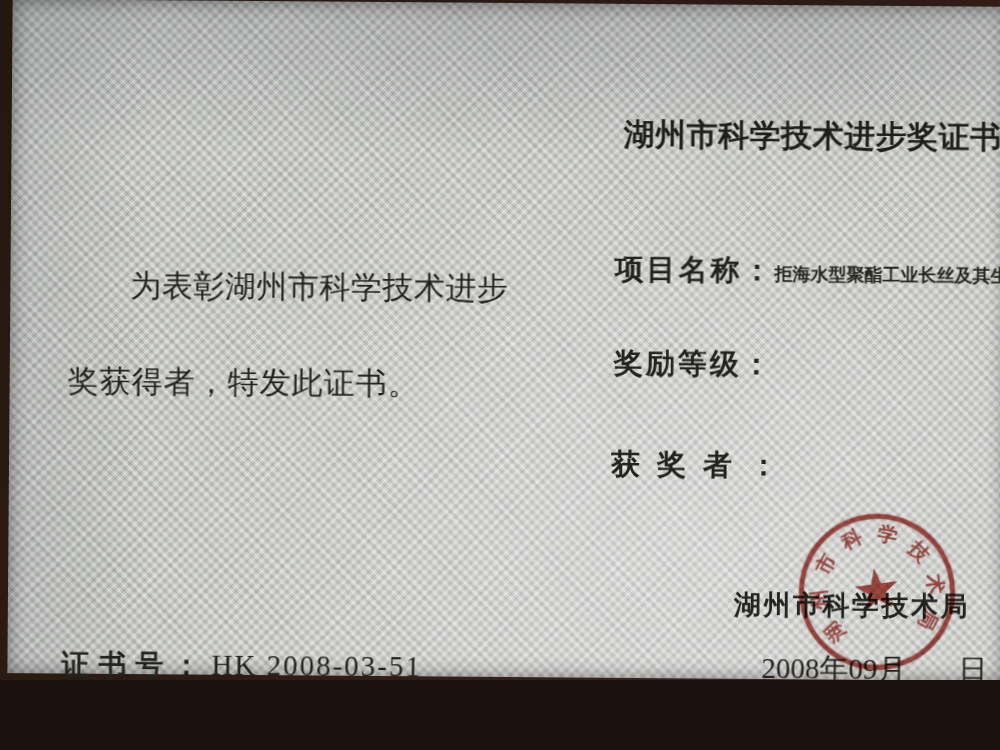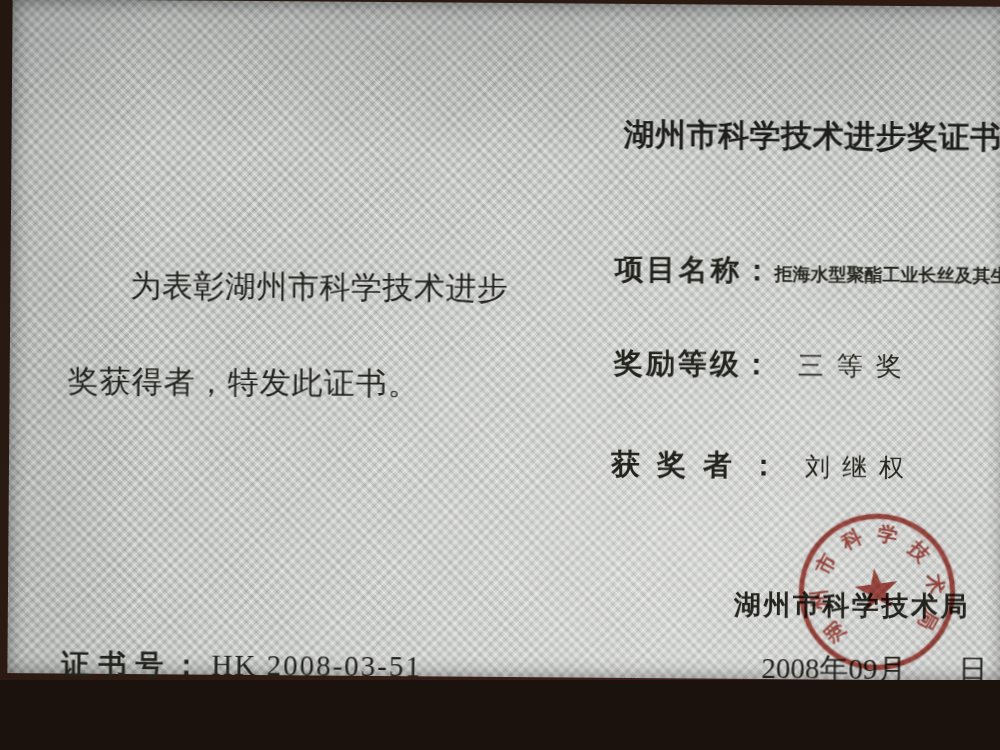--- a/index.html
+++ b/index.html
@@ -89,26 +89,24 @@
       <span class="body-line2">奖获得者，特发此证书。</span>
     </div>
 
     <div class="abs field f1">
       <span class="f-label">项目名称：</span>
       <span class="f-value">拒海水型聚酯工业长丝及其生产工艺</span>
     </div>
 
     <div class="abs field f2">
       <span class="f-label">奖励等级：</span>
-      <span class="f-value">三等奖</span>
     </div>
 
     <div class="abs field f3">
       <span class="f-label">获奖者：</span>
-      <span class="f-value">刘继权</span>
     </div>
 
     <div class="abs issuer">湖州市科学技术局</div>
 
     <div class="abs date-line">
       <span>2008年09月</span><span class="date-day">日</span>
     </div>
 
     <div class="abs certno">
       <span class="cn-label">证书号：</span><span class="cn-value">HK 2008-03-51</span>

